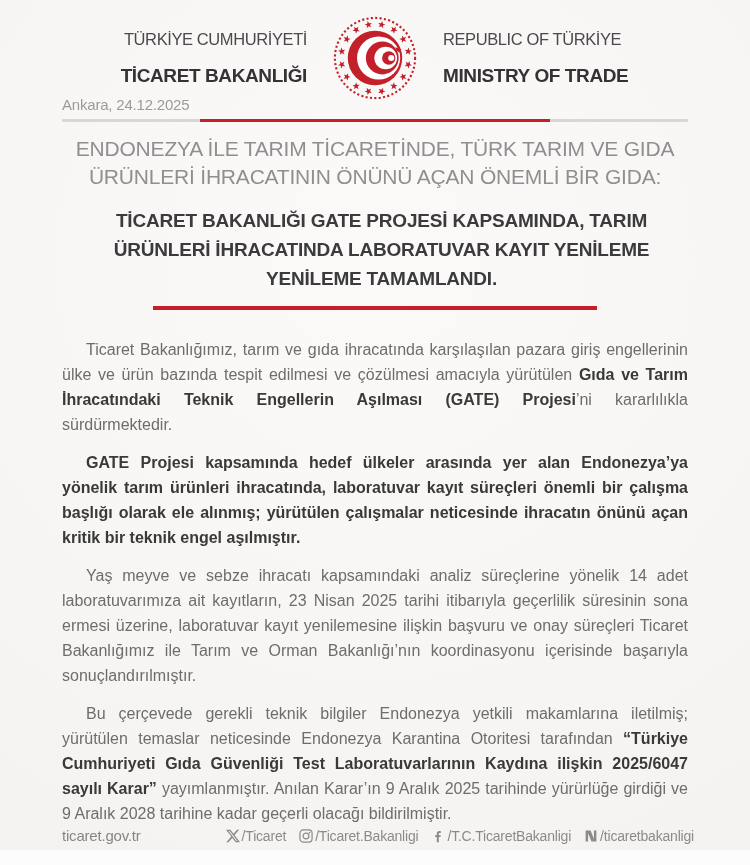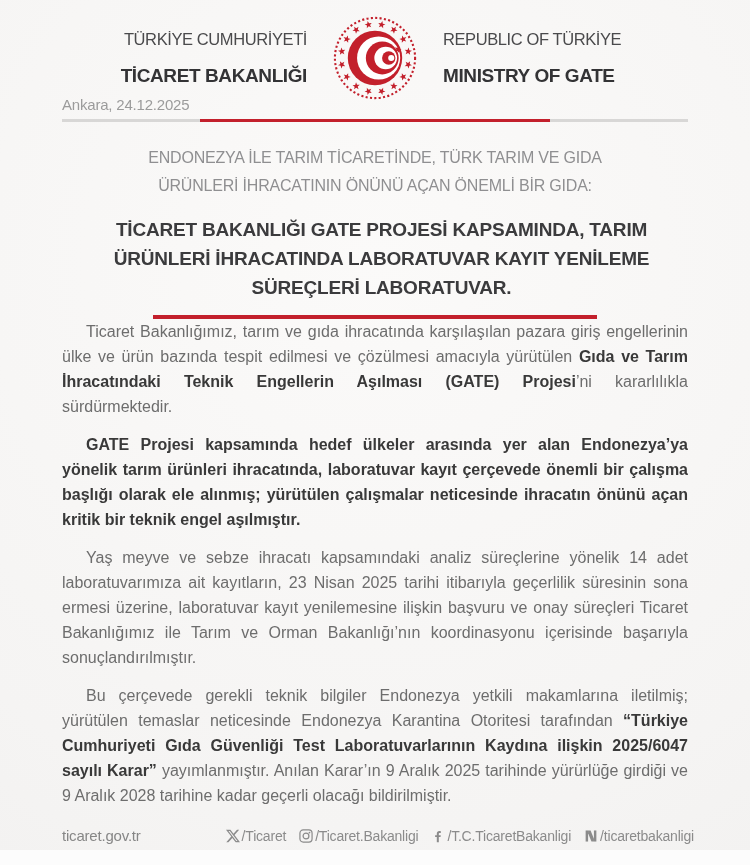--- a/index.html
+++ b/index.html
@@ -13,30 +13,30 @@
   .h-side{width:228px;}
   .h-left{text-align:right;}
   .h-right{text-align:left;}
   .h-line1{font-size:16.5px;font-weight:400;color:#4a4a4c;letter-spacing:-0.4px;}
   .h-line2{font-size:19px;font-weight:700;color:#333335;letter-spacing:-0.4px;margin-top:16px;}
   .logo{flex:0 0 auto;display:block;}
   .dateline{margin:-4px 62px 0;font-size:15px;color:#9b9b9b;letter-spacing:-0.2px;}
   .divider{position:relative;height:3px;background:#d8d7d6;margin:6px 62px 0;}
   .divider-red{position:absolute;top:0;bottom:0;left:22%;width:56%;background:#c3202c;}
   
-  .kicker{margin-top:22px;text-align:center;font-size:16px;line-height:28px;
+  .kicker{margin-top:13px;text-align:center;font-size:21px;line-height:28px;
           font-weight:400;color:#8f8f91;letter-spacing:-0.2px;}
   .title{margin-top:15px;text-align:center;font-size:19px;line-height:29px;
          font-weight:700;color:#3b3b3d;letter-spacing:-0.2px;padding-left:13px;}
   .kicker div,.title div{white-space:nowrap;}
   .red-rule{width:444px;height:4px;background:#c3202c;margin:13px auto 0;}
   
   .body-copy{margin:0 62px;font-size:16px;line-height:25px;color:#6d6d6d;text-align:justify;}
   .body-copy p{margin:13px 0 0;text-indent:24px;}
-  .body-copy p:first-child{margin-top:0;}
+  .body-copy p:first-child{margin-top:27px;}
   .b{font-weight:700;color:#393939;}
   .bold-para{font-weight:700;color:#393939;}
   
   .footer{position:absolute;left:62px;right:56px;bottom:21px;display:flex;
           justify-content:space-between;align-items:flex-end;font-size:14px;color:#8b8b8b;}
   .site{font-size:15px;color:#868686;text-decoration:none;letter-spacing:-0.2px;}
   .social-list{display:flex;align-items:center;gap:13px;}
   .social{display:flex;align-items:center;gap:2px;color:#8b8b8b;text-decoration:none;letter-spacing:-0.2px;}
   .social svg{display:block;}
   .bottom-strip{position:absolute;left:0;right:0;bottom:0;height:15px;background:#fcfcfc;}
@@ -79,46 +79,46 @@
       <circle cx="47.8" cy="44" r="22.6" fill="#ffffff"></circle>
       <circle cx="51.6" cy="44" r="17.2" fill="#c3202c"></circle>
       <circle cx="55.2" cy="44" r="11.9" fill="#ffffff"></circle>
       <circle cx="58.4" cy="44" r="7" fill="#c3202c"></circle>
       <circle cx="61" cy="44" r="3.2" fill="#ffffff"></circle>
       <use href="#st" transform="translate(68,35) rotate(18) scale(0.95)" fill="#c3202c"></use>
     </svg>
 
     <div class="h-side h-right">
       <div class="h-line1">REPUBLIC OF TÜRKİYE</div>
-      <div class="h-line2">MINISTRY OF GATE</div>
+      <div class="h-line2">MINISTRY OF TRADE</div>
     </div>
   </div>
 
   <div class="dateline">Ankara, 24.12.2025</div>
   <div class="divider">
     <div class="divider-red"></div>
   </div>
 
   <div class="kicker">
     <div>ENDONEZYA İLE TARIM TİCARETİNDE, TÜRK TARIM VE GIDA</div>
     <div>ÜRÜNLERİ İHRACATININ ÖNÜNÜ AÇAN ÖNEMLİ BİR GIDA:</div>
   </div>
 
   <div class="title">
     <div>TİCARET BAKANLIĞI GATE PROJESİ KAPSAMINDA, TARIM</div>
     <div>ÜRÜNLERİ İHRACATINDA LABORATUVAR KAYIT YENİLEME</div>
-    <div>SÜREÇLERİ LABORATUVAR.</div>
+    <div>YENİLEME TAMAMLANDI.</div>
   </div>
 
   <div class="red-rule"></div>
 
   <div class="body-copy">
     <p><span>Ticaret Bakanlığımız, tarım ve gıda ihracatında karşılaşılan pazara giriş engellerinin ülke ve ürün bazında tespit edilmesi ve çözülmesi amacıyla yürütülen </span><span class="b">Gıda ve Tarım İhracatındaki Teknik Engellerin Aşılması (GATE) Projesi</span><span>’ni kararlılıkla sürdürmektedir.</span></p>
 
-    <p class="bold-para">GATE Projesi kapsamında hedef ülkeler arasında yer alan Endonezya’ya yönelik tarım ürünleri ihracatında, laboratuvar kayıt çerçevede önemli bir çalışma başlığı olarak ele alınmış; yürütülen çalışmalar neticesinde ihracatın önünü açan kritik bir teknik engel aşılmıştır.</p>
+    <p class="bold-para">GATE Projesi kapsamında hedef ülkeler arasında yer alan Endonezya’ya yönelik tarım ürünleri ihracatında, laboratuvar kayıt süreçleri önemli bir çalışma başlığı olarak ele alınmış; yürütülen çalışmalar neticesinde ihracatın önünü açan kritik bir teknik engel aşılmıştır.</p>
 
     <p>Yaş meyve ve sebze ihracatı kapsamındaki analiz süreçlerine yönelik 14 adet laboratuvarımıza ait kayıtların, 23 Nisan 2025 tarihi itibarıyla geçerlilik süresinin sona ermesi üzerine, laboratuvar kayıt yenilemesine ilişkin başvuru ve onay süreçleri Ticaret Bakanlığımız ile Tarım ve Orman Bakanlığı’nın koordinasyonu içerisinde başarıyla sonuçlandırılmıştır.</p>
 
     <p><span>Bu çerçevede gerekli teknik bilgiler Endonezya yetkili makamlarına iletilmiş; yürütülen temaslar neticesinde Endonezya Karantina Otoritesi tarafından </span><span class="b">“Türkiye Cumhuriyeti Gıda Güvenliği Test Laboratuvarlarının Kaydına ilişkin 2025/6047 sayılı Karar”</span><span> yayımlanmıştır. Anılan Karar’ın 9 Aralık 2025 tarihinde yürürlüğe girdiği ve 9 Aralık 2028 tarihine kadar geçerli olacağı bildirilmiştir.</span></p>
   </div>
 
   <div class="footer">
     <a class="site" href="#">ticaret.gov.tr</a>
 
     <div class="social-list">

